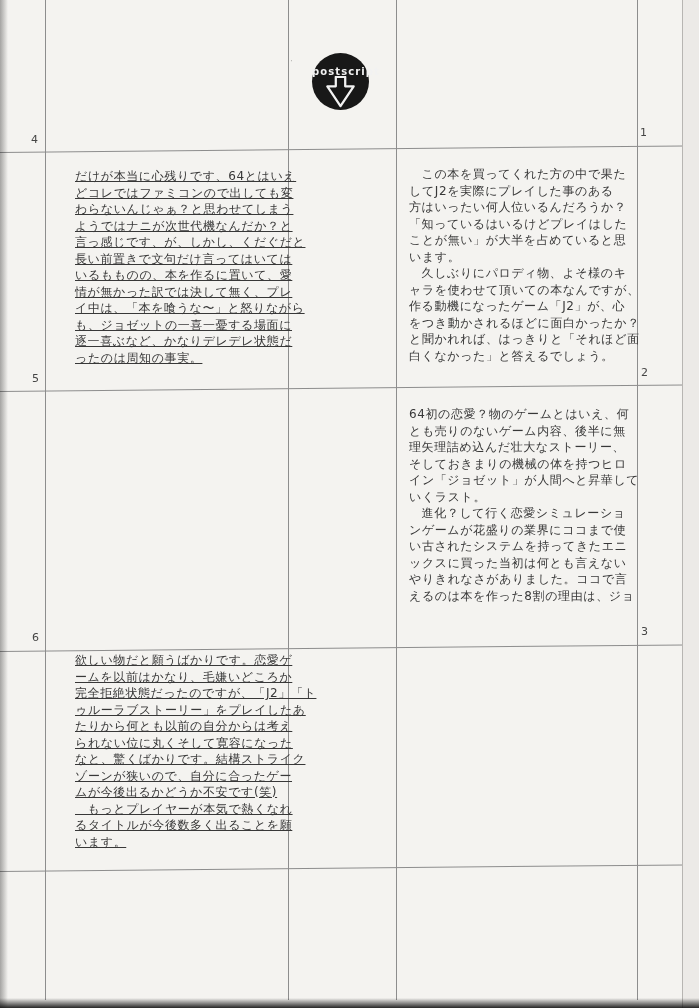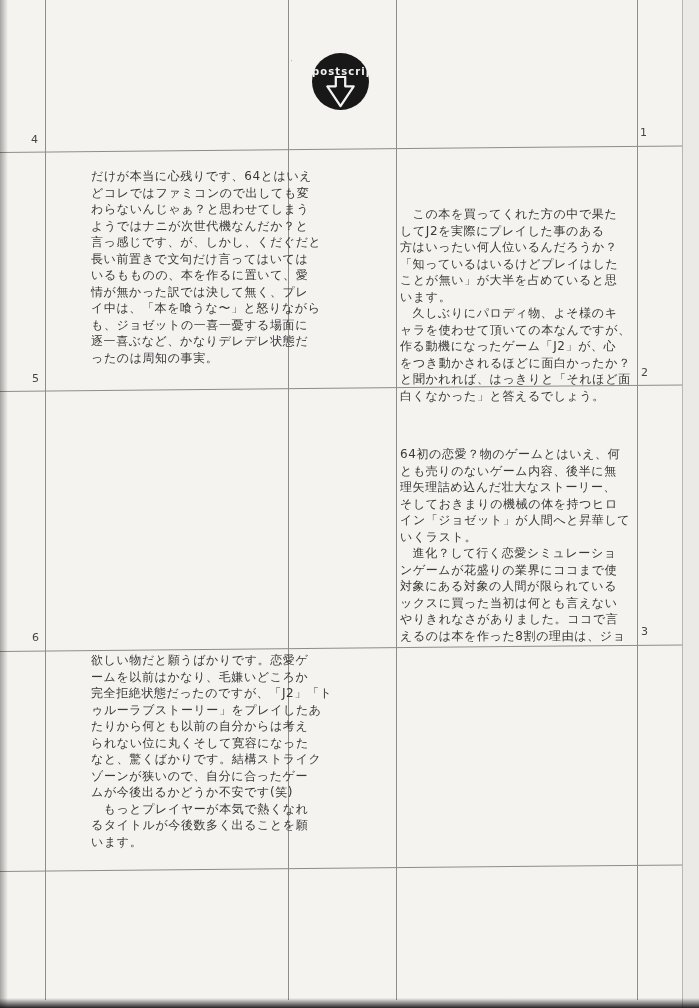--- a/index.html
+++ b/index.html
@@ -27,22 +27,22 @@
          border-radius:50%;background:#181818;}
   .stamp-label{position:absolute;left:0;top:15px;width:57px;text-align:right;
                color:#f2f2f2;font-size:10px;font-weight:bold;letter-spacing:1.1px;line-height:8px;}
   .stamp-arrow{position:absolute;left:11px;top:23px;}
   
   .pnum{position:absolute;font-size:11px;color:#454545;}
   
   .panel{position:absolute;width:232px;
          font-size:12px;line-height:16.5px;letter-spacing:0.6px;
          color:#383838;white-space:pre;}
-  .col-left{left:91px;}
-  .col-right{left:400px;margin-top:40px;}
+  .col-left{left:75px;text-decoration:underline;}
+  .col-right{left:409px;}
 </style>
 </head>
 <body>
 
 <div class="paper">
 
   <div class="vline" style="left:45px;"></div>
   <div class="vline" style="left:288px;"></div>
   <div class="vline" style="left:396px;"></div>
   <div class="vline" style="left:637px;"></div>
@@ -92,21 +92,21 @@
 と聞かれれば、はっきりと「それほど面
 白くなかった」と答えるでしょう。</div>
   <div class="panel col-right" style="top:406px;">64初の恋愛？物のゲームとはいえ、何
 とも売りのないゲーム内容、後半に無
 理矢理詰め込んだ壮大なストーリー、
 そしておきまりの機械の体を持つヒロ
 イン「ジョゼット」が人間へと昇華して
 いくラスト。
 　進化？して行く恋愛シミュレーショ
 ンゲームが花盛りの業界にココまで使
-対象にある対象の人間が限られている
+い古されたシステムを持ってきたエニ
 ックスに買った当初は何とも言えない
 やりきれなさがありました。ココで言
 えるのは本を作った8割の理由は、ジョ</div>
   <div class="panel col-left" style="top:652px;">欲しい物だと願うばかりです。恋愛ゲ
 ームを以前はかなり、毛嫌いどころか
 完全拒絶状態だったのですが、「J2」「ト
 ゥルーラブストーリー」をプレイしたあ
 たりから何とも以前の自分からは考え
 られない位に丸くそして寛容になった
 なと、驚くばかりです。結構ストライク

